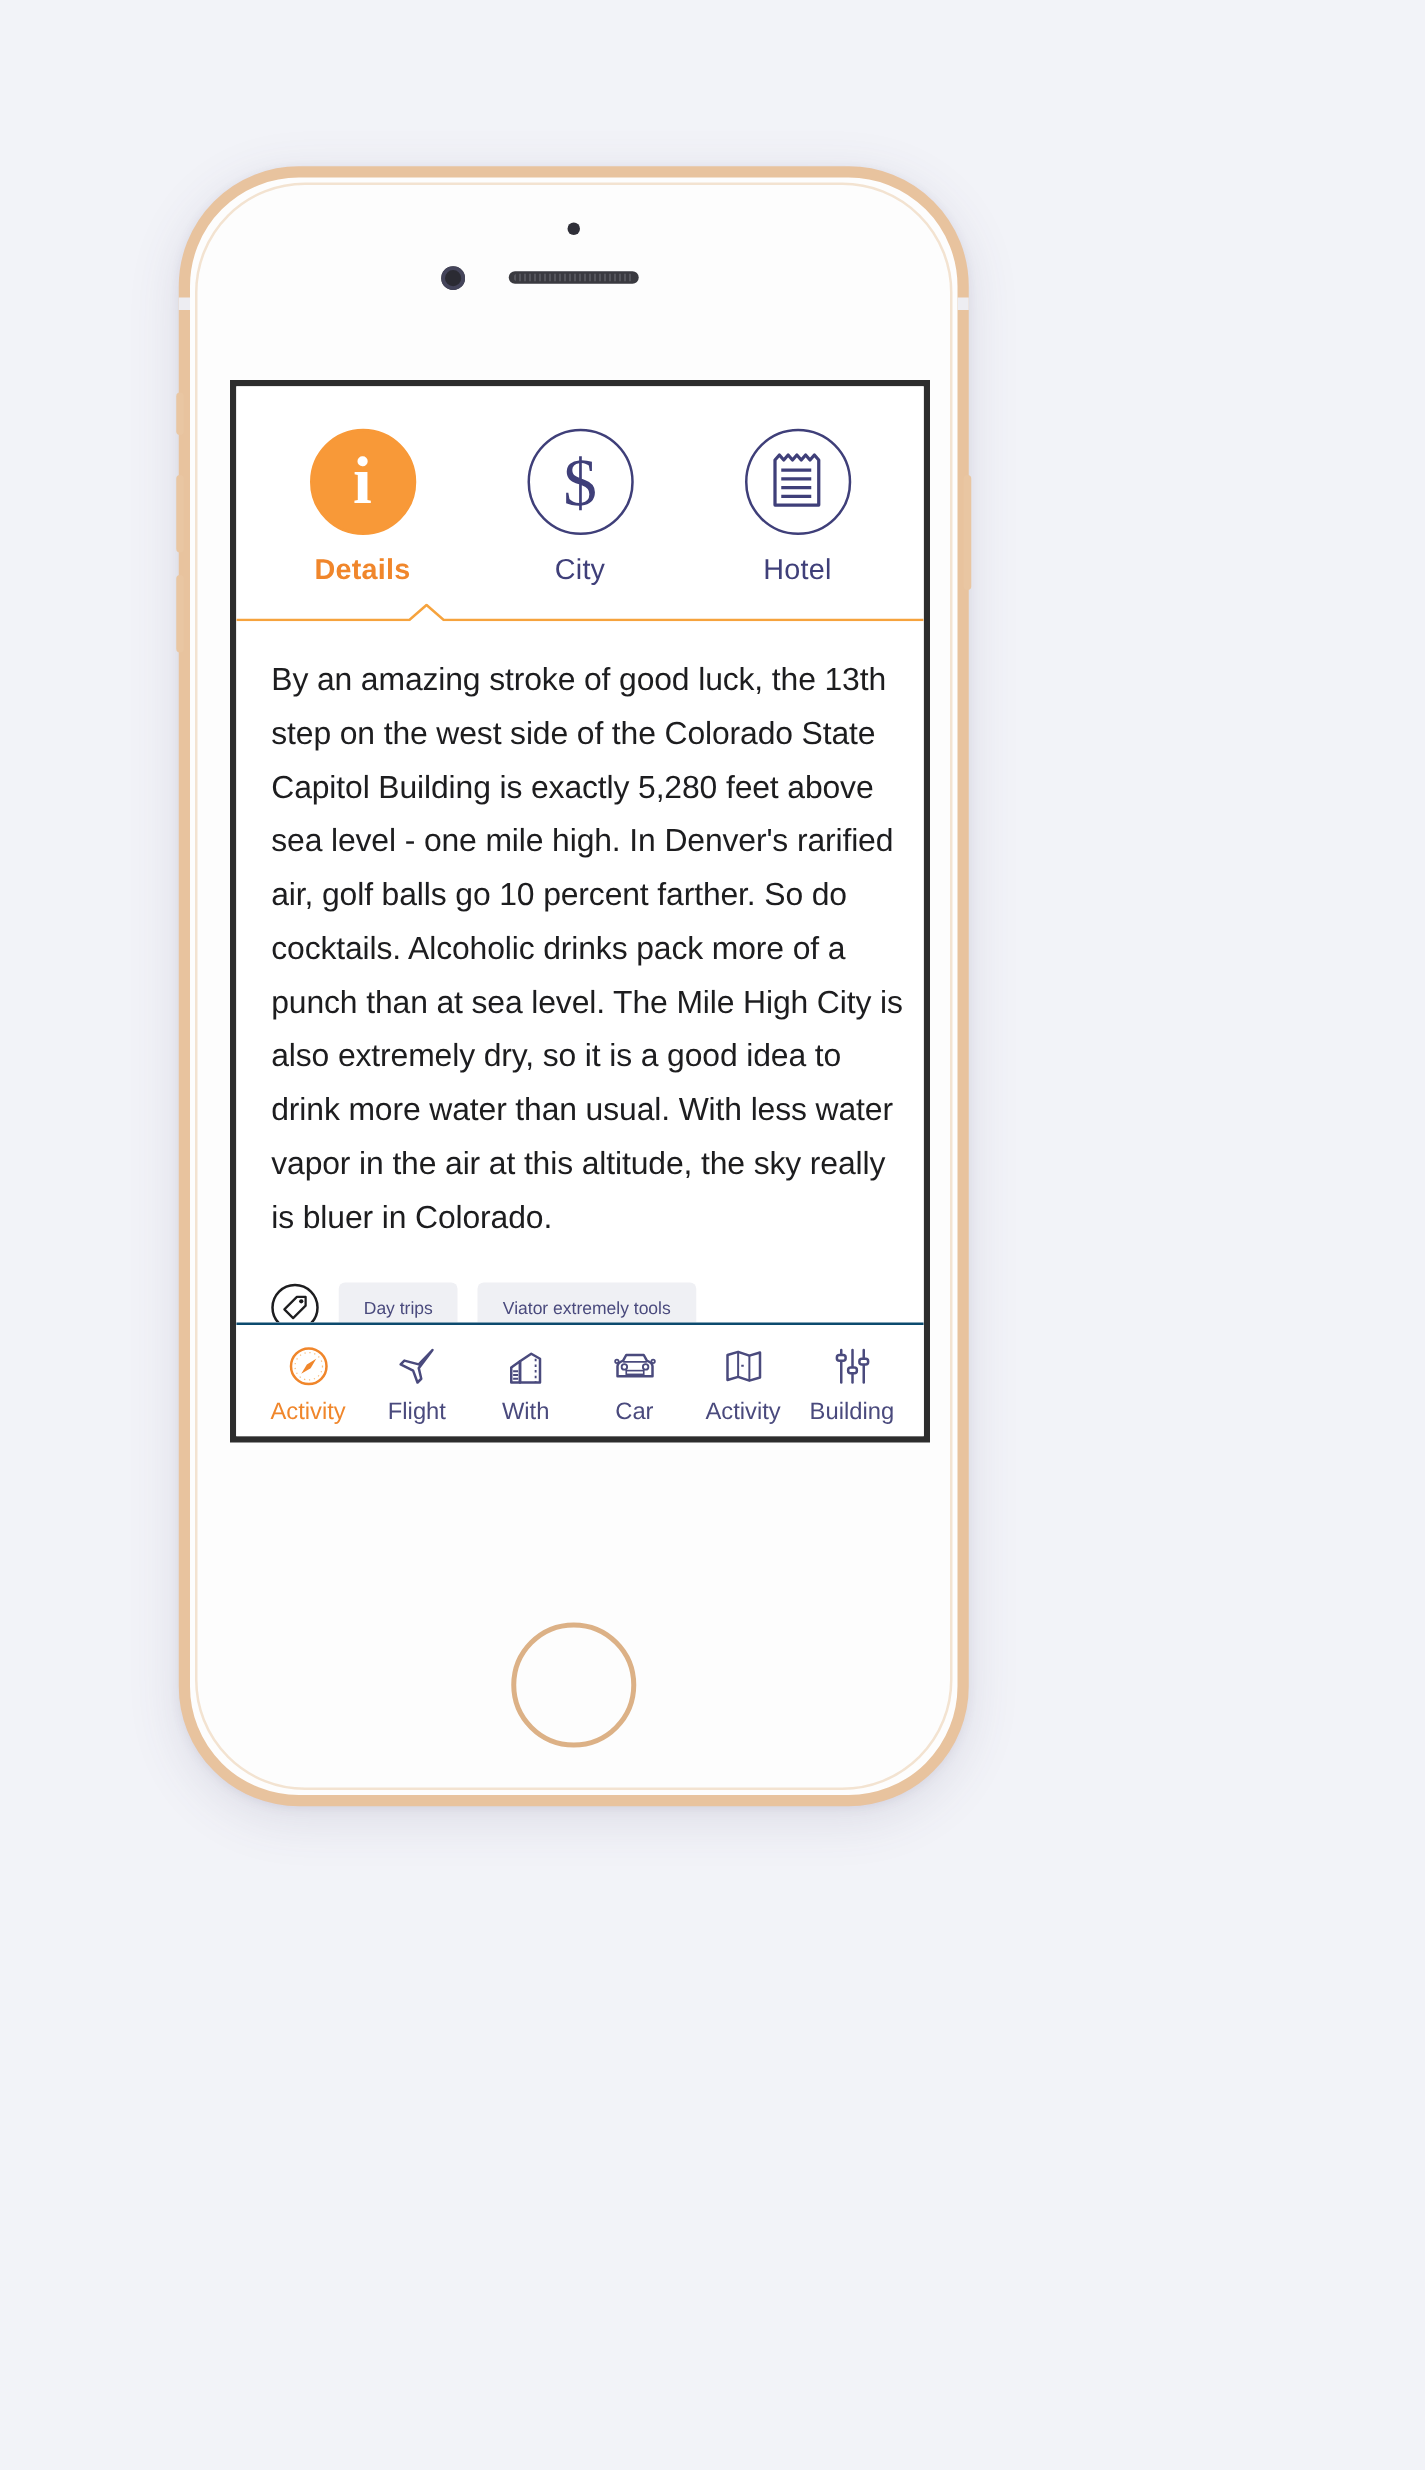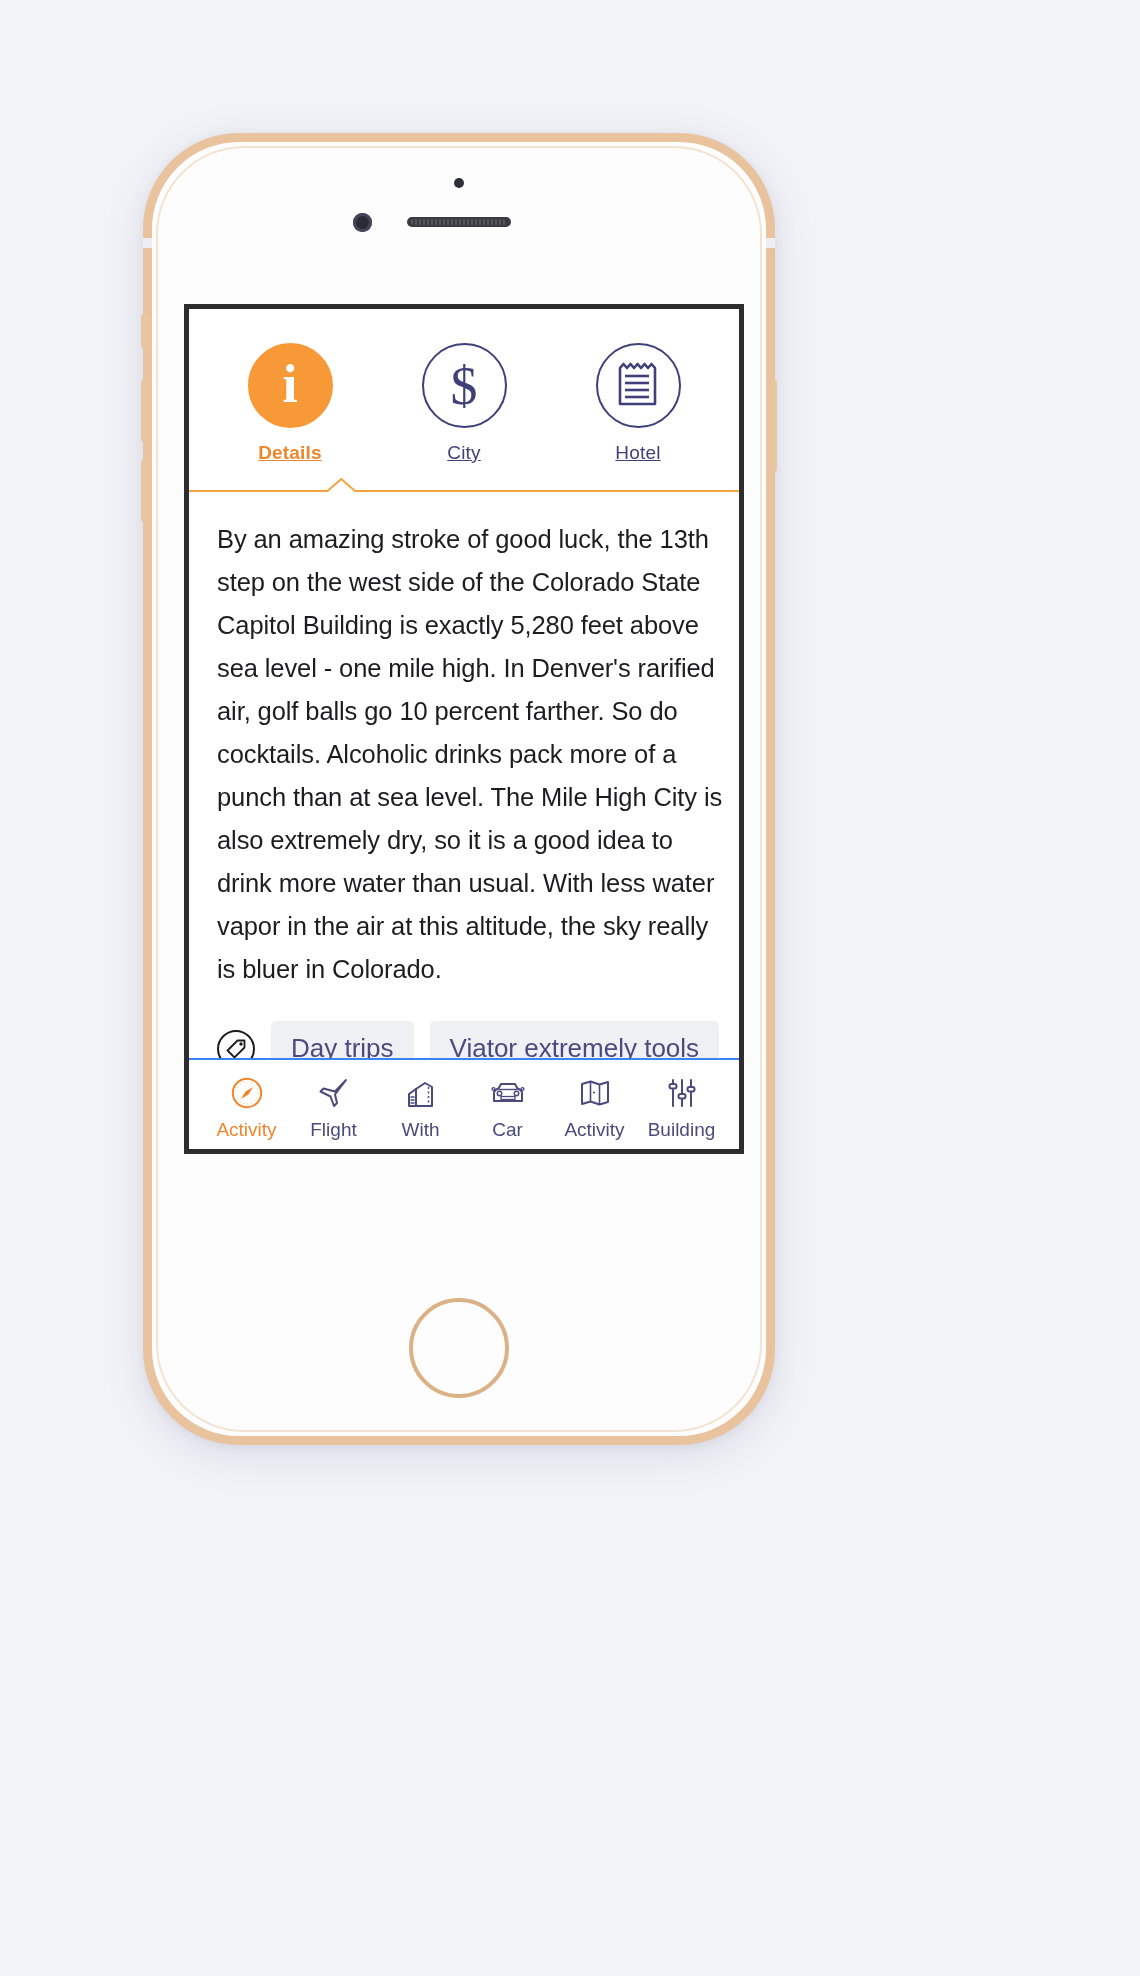--- a/index.html
+++ b/index.html
@@ -89,21 +89,21 @@
   }
   .tab { width: 116px; display: flex; flex-direction: column; align-items: center; cursor: pointer; }
   .tab-circle {
     width: 85px; height: 85px; border-radius: 50%;
     display: flex; align-items: center; justify-content: center;
     border: 2.5px solid #3f3f79;
   }
   .tab-circle.active { background: #f89938; border-color: #f89938; }
   .tab-label {
     margin-top: 14px;
-    font-size: 19px; color: #3f3f79; letter-spacing: .2px; text-decoration: underline;
+    font-size: 23px; color: #3f3f79; letter-spacing: .2px;
   }
   .tab-label.active { color: #f0862b; font-weight: 600; }
   .info-i {
     color:#fff; font-size: 54px; font-weight: 700;
     font-family:"Liberation Serif", serif; line-height: 1;
     margin-top: -4px;
   }
   .dollar-glyph { color:#3f3f79; font-size:54px; font-weight:400; line-height:1; font-family:"Liberation Serif",serif; }
 
   
@@ -129,28 +129,28 @@
   }
   .circ-icon {
     flex: 0 0 auto;
     width: 38px; height: 38px; border-radius: 50%;
     border: 2px solid #1d1d1f;
     display: flex; align-items: center; justify-content: center;
   }
   .circ-icon svg { display:block; }
   .chip {
     background: #eff0f4; color: #4a4a7d;
-    font-size: 26px; padding: 12px 20px; border-radius: 5px;
+    font-size: 14px; padding: 12px 20px; border-radius: 5px;
     white-space: nowrap;
   }
 
   
   .bottom-nav {
     flex: 0 0 auto;
-    border-top: 2px solid #3b82f6;
+    border-top: 2px solid #0c4a6e;
     display: flex; align-items: flex-start; justify-content: flex-end;
     padding: 14px 14px 8px 14px;
     background: #fff;
   }
   .nav-item {
     flex: 1 1 0; display: flex; flex-direction: column; align-items: center;
     cursor: pointer;
   }
   .nav-icon { height: 38px; display:flex; align-items:center; justify-content:center; }
   .nav-label { margin-top: 7px; font-size: 19px; color: #4a4a7d; }

